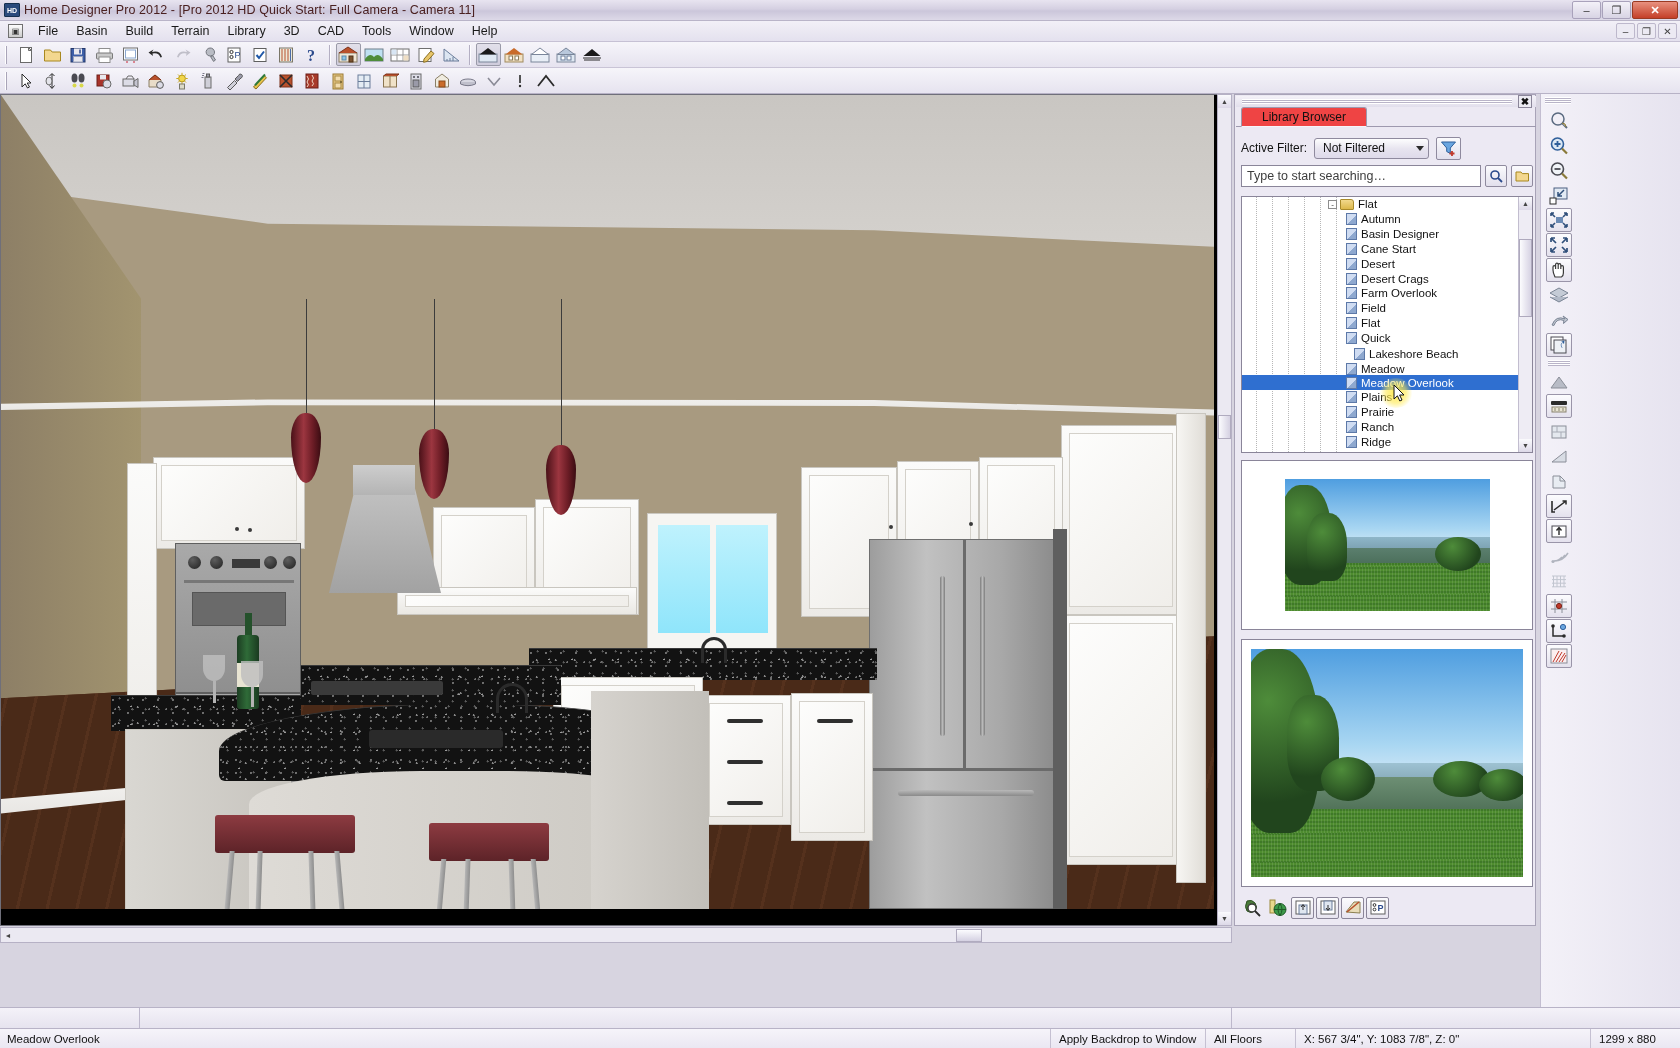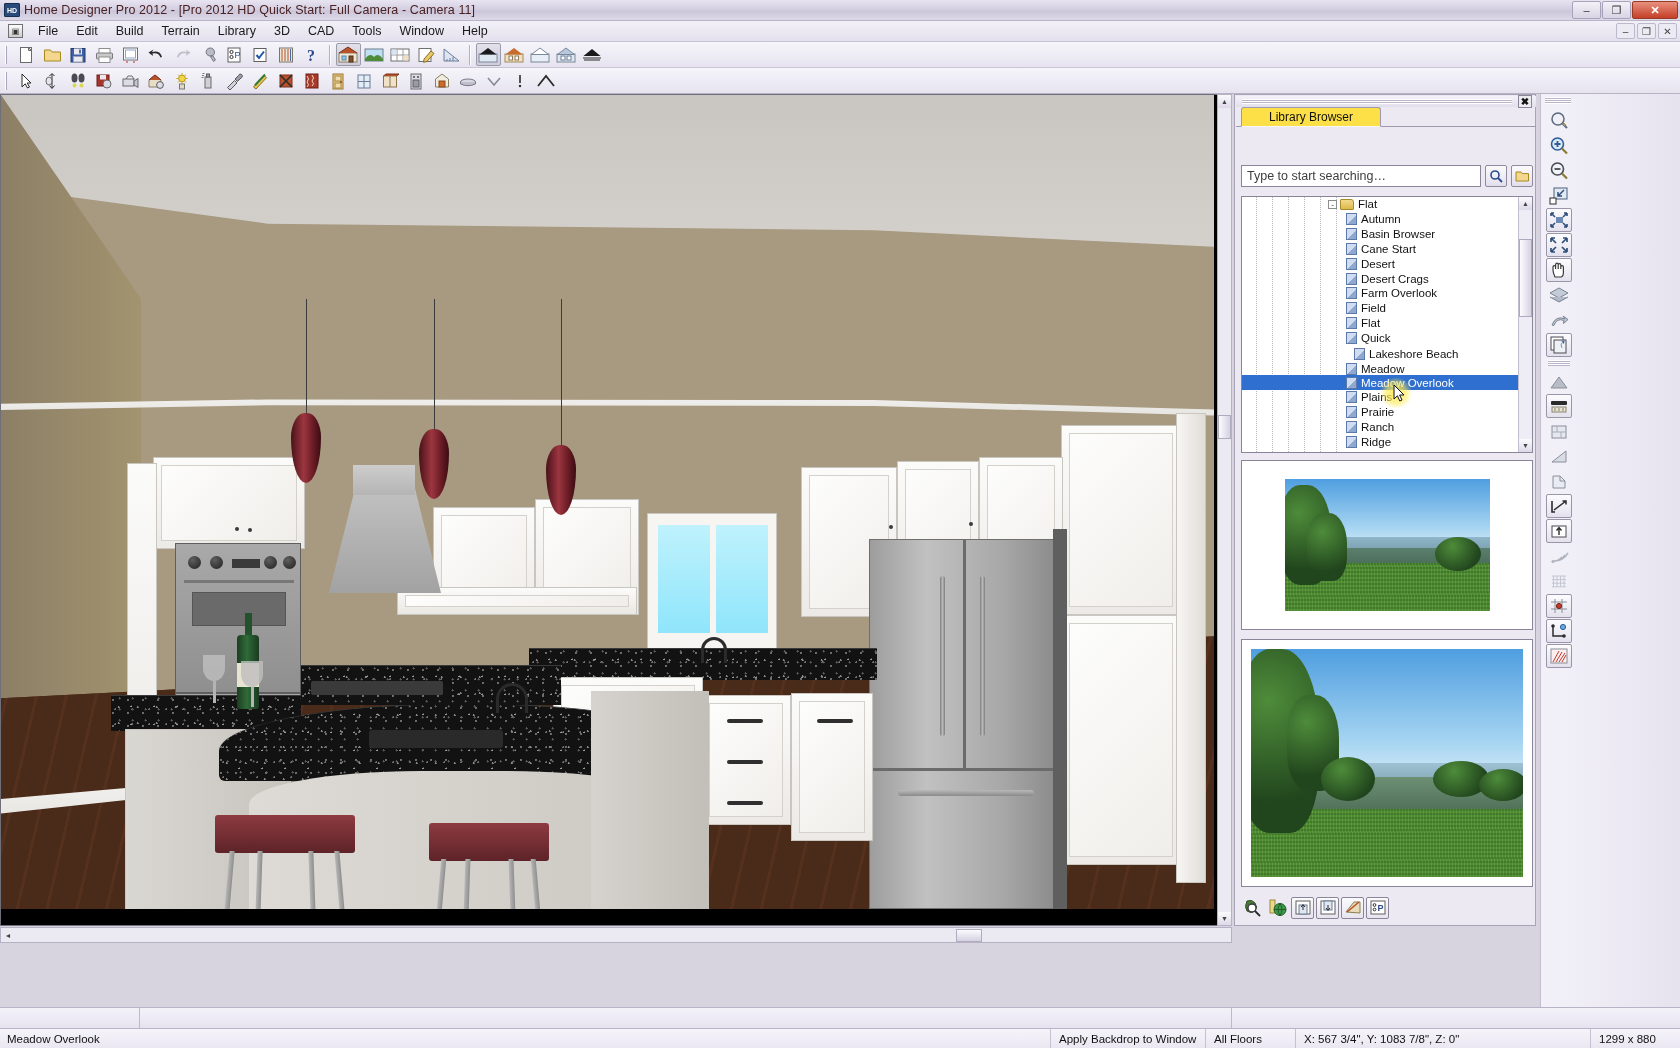--- a/index.html
+++ b/index.html
@@ -149,23 +149,23 @@
     background:#ece9f3; border:1px solid #a8a3b7; }
   .lib-gripbar{ position:absolute; left:1px; top:1px; width:300px; height:11px;
     background:linear-gradient(to bottom,#f4f2f8,#e2dfec); }
   .lib-gripbar:before{ content:""; position:absolute; left:6px; top:3px; right:24px; height:5px;
     background:repeating-linear-gradient(to bottom,#fff 0,#fff 1px,#b9b4c8 1px,#b9b4c8 2px); }
   .lib-close{ position:absolute; right:3px; top:0px; width:14px; height:13px;
     display:flex; align-items:center; justify-content:center; font-size:10px; font-weight:bold;
     color:#111; border:1px solid #8a8599; background:#ecebf2; }
   .lib-tabrow{ position:absolute; left:1px; top:12px; width:300px; height:20px;
     border-bottom:1px solid #9e99ae; }
-  .lib-tab{ position:absolute; left:5px; top:0; height:20px; padding:0 27px;
+  .lib-tab{ position:absolute; left:5px; top:0; height:20px; padding:0 20px;
     display:flex; align-items:center; font-size:12px; color:#111;
-    background:#fde047; border:1px solid #9e99ae; border-bottom-color:#f6f5fa;
+    background:#ef4444; border:1px solid #9e99ae; border-bottom-color:#f6f5fa;
     border-radius:3px 3px 0 0; }
 
   .filter-row{ position:absolute; left:6px; top:40px; width:292px; height:26px;
     display:flex; align-items:center; gap:7px; }
   .filter-label{ font-size:12px; color:#111; }
   .filter-select{ width:115px; height:21px; display:flex; align-items:center;
     justify-content:space-between; padding:0 4px 0 8px; font-size:12px; color:#111;
     border:1px solid #8f8a9e; border-radius:3px;
     background:linear-gradient(to bottom,#fdfdfe,#e7e4ef 52%,#dedaea); }
   .caret{ width:0;height:0;border-left:4px solid transparent;border-right:4px solid transparent;
@@ -270,21 +270,21 @@
     <div class="tb-btns">
       <div class="tb-btn">–</div>
       <div class="tb-btn">❐</div>
       <div class="tb-btn close">✕</div>
     </div>
   </div>
 
   <div class="menubar">
     <div class="menu-sysicon">▣</div>
     <div class="menu-item">File</div>
-    <div class="menu-item">Edit</div>
+    <div class="menu-item">Basin</div>
     <div class="menu-item">Build</div>
     <div class="menu-item">Terrain</div>
     <div class="menu-item">Library</div>
     <div class="menu-item">3D</div>
     <div class="menu-item">CAD</div>
     <div class="menu-item">Tools</div>
     <div class="menu-item">Window</div>
     <div class="menu-item">Help</div>
     <div class="menu-win-btns">
       <div class="mwb">–</div>
@@ -712,20 +712,33 @@
     <div class="thumb"></div>
   </div>
 
   <div class="libpanel">
     <div class="lib-gripbar"></div>
     <div class="lib-close">✖</div>
     <div class="lib-tabrow">
       <div class="lib-tab">Library Browser</div>
     </div>
 
+    <div class="filter-row">
+      <div class="filter-label">Active Filter:</div>
+      <div class="filter-select">
+        <span>Not Filtered</span>
+        <span class="caret"></span>
+      </div>
+      <div class="filter-btn">
+        <svg width="17" height="16">
+            <path d="M1.5 2 h14 l-5.2 6 v5.5 l-3.6-2 V8z" fill="#6aa6e0" stroke="#2f5f9a"></path>
+            <path d="M12 11 v5 M9.5 13.5 h5" stroke="#c0392b" stroke-width="1.8"></path>
+          </svg>
+      </div>
+    </div>
 
     <div class="search-row">
       <div class="search-input">Type to start searching…</div>
       <div class="sq-btn">
         <svg width="14" height="14">
             <circle cx="6" cy="6" r="4" fill="none" stroke="#2b4a8c" stroke-width="1.6"></circle>
             <path d="M9 9 L13 13" stroke="#2b4a8c" stroke-width="1.8"></path>
           </svg>
       </div>
       <div class="sq-btn">
@@ -749,21 +762,21 @@
           <span class="folder"></span>
           <span>Flat</span>
         </div>
 
         <div class="trow" style="padding-left:104px;">
           <span class="pagei"></span>
           <span>Autumn</span>
           </div>
         <div class="trow" style="padding-left:104px;">
           <span class="pagei"></span>
-          <span>Basin Browser</span>
+          <span>Basin Designer</span>
           </div>
         <div class="trow" style="padding-left:104px;">
           <span class="pagei"></span>
           <span>Cane Start</span>
           </div>
         <div class="trow" style="padding-left:104px;">
           <span class="pagei"></span>
           <span>Desert</span>
           </div>
         <div class="trow" style="padding-left:104px;">

